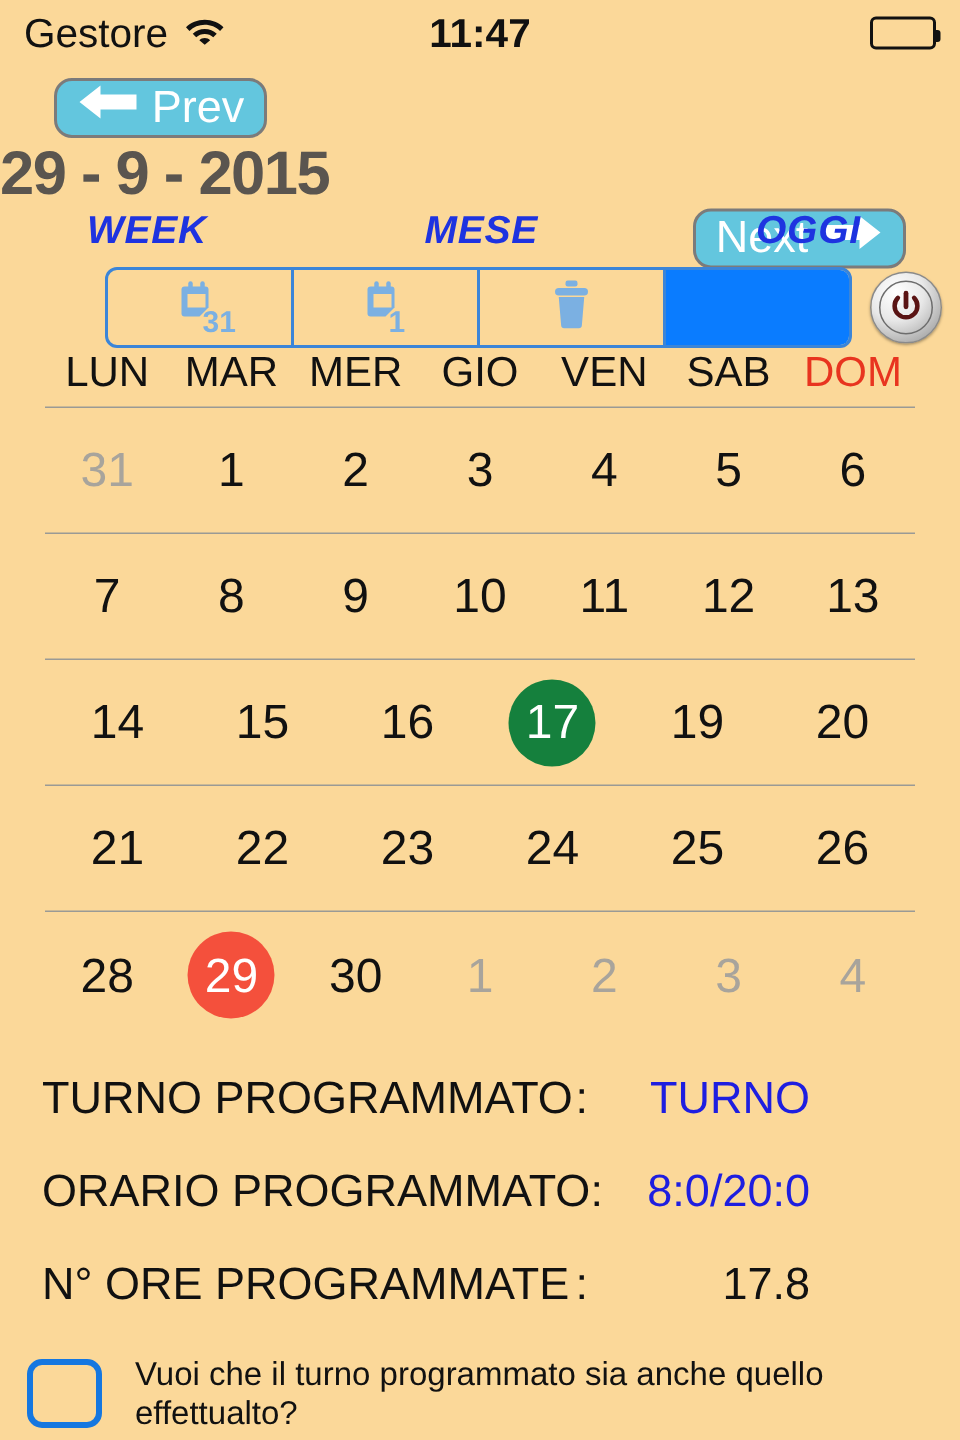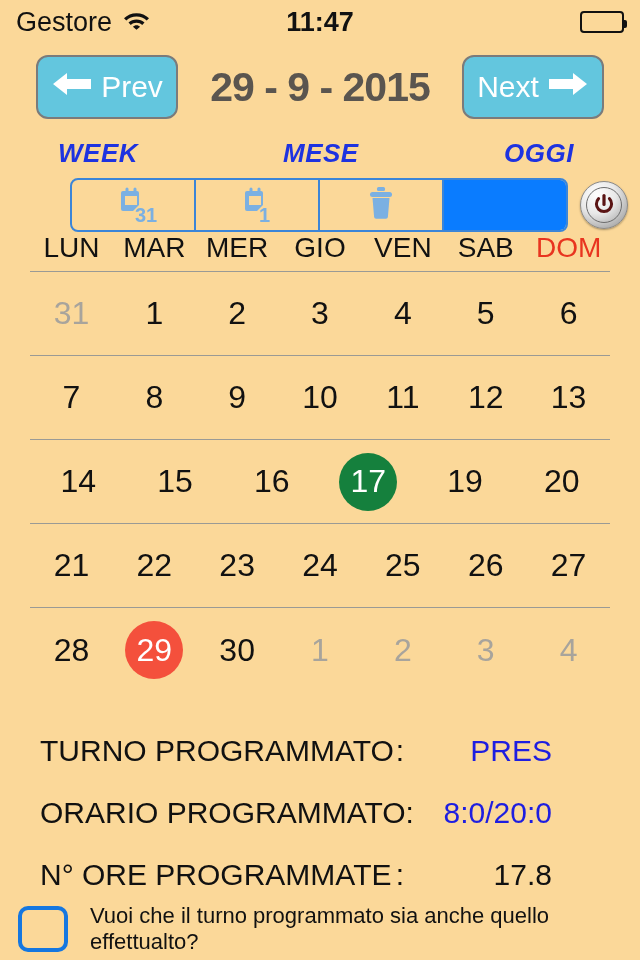--- a/index.html
+++ b/index.html
@@ -29,21 +29,21 @@
   }
   .batt-fill { width:100%; height:100%; background:#111; border-radius:1px; }
   .batt-cap {
     position:absolute; right:-5px; top:7px; width:3px; height:8px;
     background:#111; border-radius:0 2px 2px 0;
   }
 
   
   .navrow {
     position:absolute; top:52px; left:0; width:640px; height:70px;
-    display:flex; align-items:center;
+    display:flex; align-items:flex-start;flex-direction:column;
   }
   .navbtn {
     width:142px; height:64px;
     background:#63c6de; border:2px solid #7b7b7b; border-radius:12px;
     display:flex; align-items:center; justify-content:center; gap:8px;
     color:#fff; font-size:30px;
   }
   .navbtn.prev { margin-left:36px; }
   .navbtn.next { margin-left:auto; margin-right:36px; }
   .arrow { display:block; }
@@ -122,21 +122,21 @@
   .daynum {
     width:58px; height:58px; border-radius:50%;
     display:flex; align-items:center; justify-content:center;
     font-size:32px; color:#111;
   }
   .daynum.muted { color:#a8a49c; }
   .daynum.sel { background:#15803d; color:#fff; }
   .daynum.today { background:#f4503c; color:#fff; }
 
   
-  .info { position:absolute; top:734px; left:0; width:568px;margin-left:12px; }
+  .info { position:absolute; top:716px; left:0; width:568px; }
   .inforow {
     display:flex; align-items:baseline; height:62px; padding:0 28px;
   }
   .inf-label { font-size:30px; color:#111; white-space:nowrap; }
   .inf-colon { font-size:30px; color:#111; margin-left:auto; padding-right:6px; }
   .inf-val {
     width:142px; text-align:right; font-size:30px; color:#1e1ee0;
   }
   .inf-val.plain { color:#111; }
 
@@ -339,23 +339,20 @@
           </div>
           <div class="cell">
             <div class="daynum">24</div>
           </div>
           <div class="cell">
             <div class="daynum">25</div>
           </div>
           <div class="cell">
             <div class="daynum">26</div>
           </div>
-          <div class="cell">
-            <div class="daynum">27</div>
-          </div>
         </div>
         <div class="weekrow last">
           <div class="cell">
             <div class="daynum">28</div>
           </div>
           <div class="cell">
             <div class="daynum today">29</div>
           </div>
           <div class="cell">
             <div class="daynum">30</div>
@@ -373,21 +370,21 @@
             <div class="daynum muted">4</div>
           </div>
         </div>
       </div>
   </div>
 
   <div class="info">
     <div class="inforow">
       <span class="inf-label">TURNO PROGRAMMATO</span>
       <span class="inf-colon">:</span>
-      <span class="inf-val">PRES</span>
+      <span class="inf-val">TURNO</span>
     </div>
     <div class="inforow">
       <span class="inf-label">ORARIO PROGRAMMATO</span>
       <span class="inf-colon">:</span>
       <span class="inf-val">8:0/20:0</span>
     </div>
     <div class="inforow">
       <span class="inf-label">N° ORE PROGRAMMATE</span>
       <span class="inf-colon">:</span>
       <span class="inf-val plain">17.8</span>

